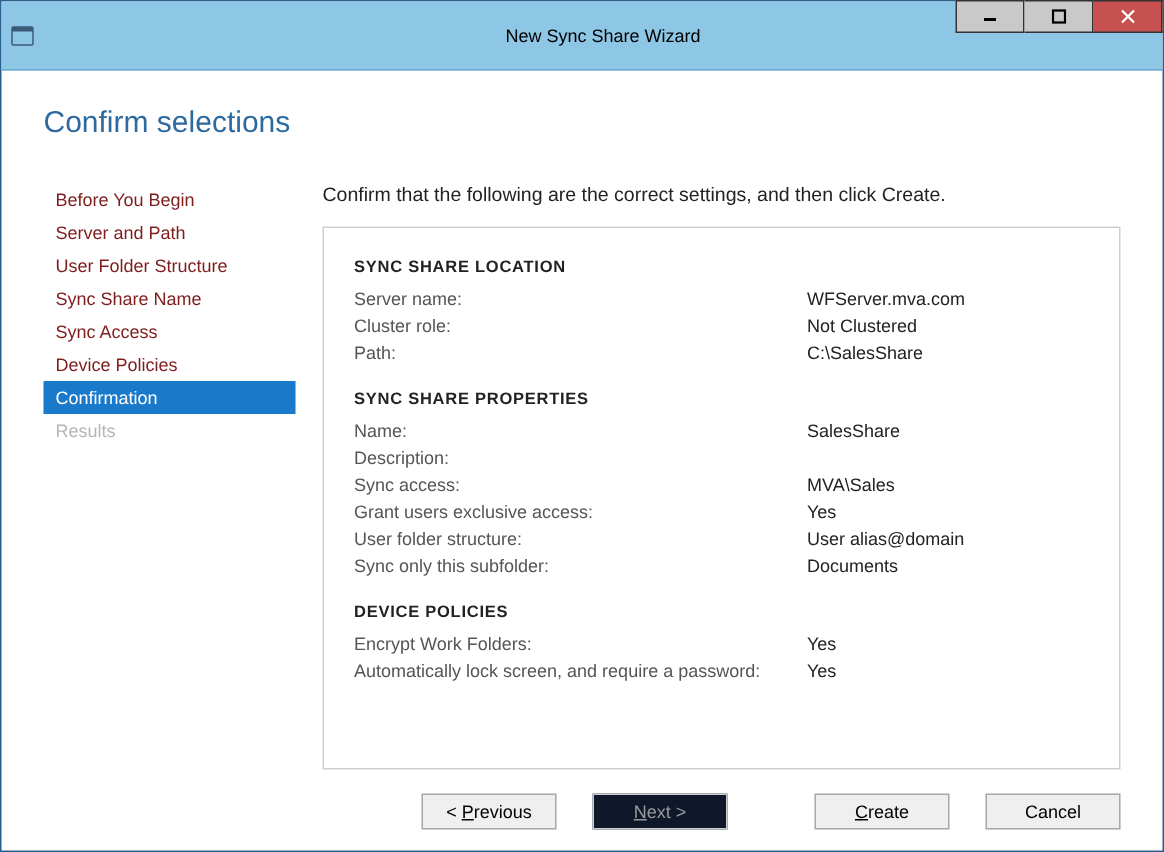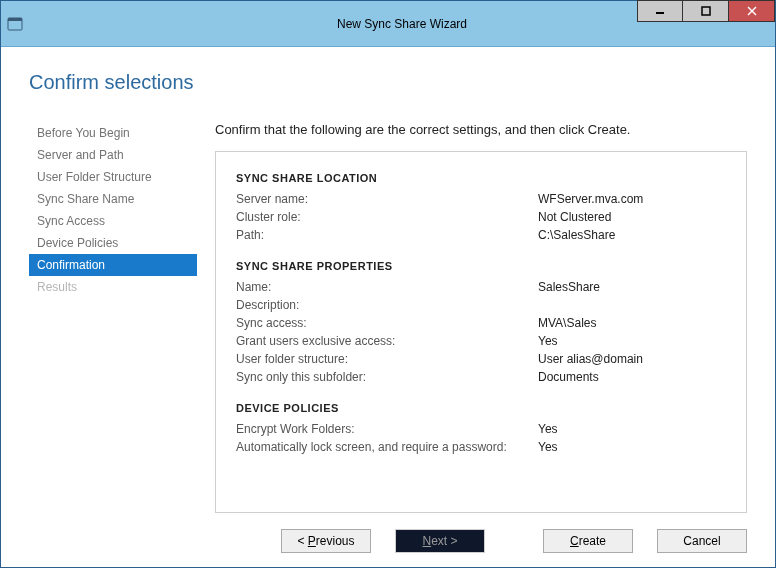--- a/index.html
+++ b/index.html
@@ -11,21 +11,21 @@
   .win-controls { position: absolute; right: 0; top: -1px; display: flex; }
   .win-btn { width: 46px; height: 22px; display: flex; align-items: center; justify-content: center; border: 1px solid #333; border-left: none; font-family: Arial; cursor: default; }
   .win-btn:first-child { border-left: 1px solid #333; }
   .win-min { background: #c9c9c9; }
   .win-max { background: #c9c9c9; }
   .win-close { background: #c75050; color: #fff; }
   .body { flex: 1; display: flex; flex-direction: column; padding: 18px 28px 14px 28px; }
   .heading { font-size: 20px; font-weight: 400; color: #2d6aa0; margin: 6px 0 28px 0; }
   .content-row { flex: 1; display: flex; gap: 18px; min-height: 0; }
   .steps { width: 168px; }
-  .step { padding: 4px 8px; font-size: 12px; color: #737373; cursor: default; }
+  .step { padding: 4px 8px; font-size: 12px; color: #7f1d1d; cursor: default; }
   .step.active { background: #1979ca; color: #fff; }
   .step.disabled { color: #b5b5b5; }
   .main { flex: 1; display: flex; flex-direction: column; min-height: 0; }
   .instruction { font-size: 13px; color: #222; margin-bottom: 14px; }
   .panel { flex: 1; border: 1px solid #cfcfcf; padding: 14px 20px 10px 20px; overflow: auto; }
   .section-title { font-size: 11px; letter-spacing: 0.5px; color: #222; font-weight: 600; margin: 6px 0 6px 0; }
   .section-title:not(:first-child) { margin-top: 16px; }
   .kv { display: flex; font-size: 12px; color: #555; padding: 2px 0; }
   .kv .k { width: 302px; flex-shrink: 0; }
   .kv .v { color: #222; }

